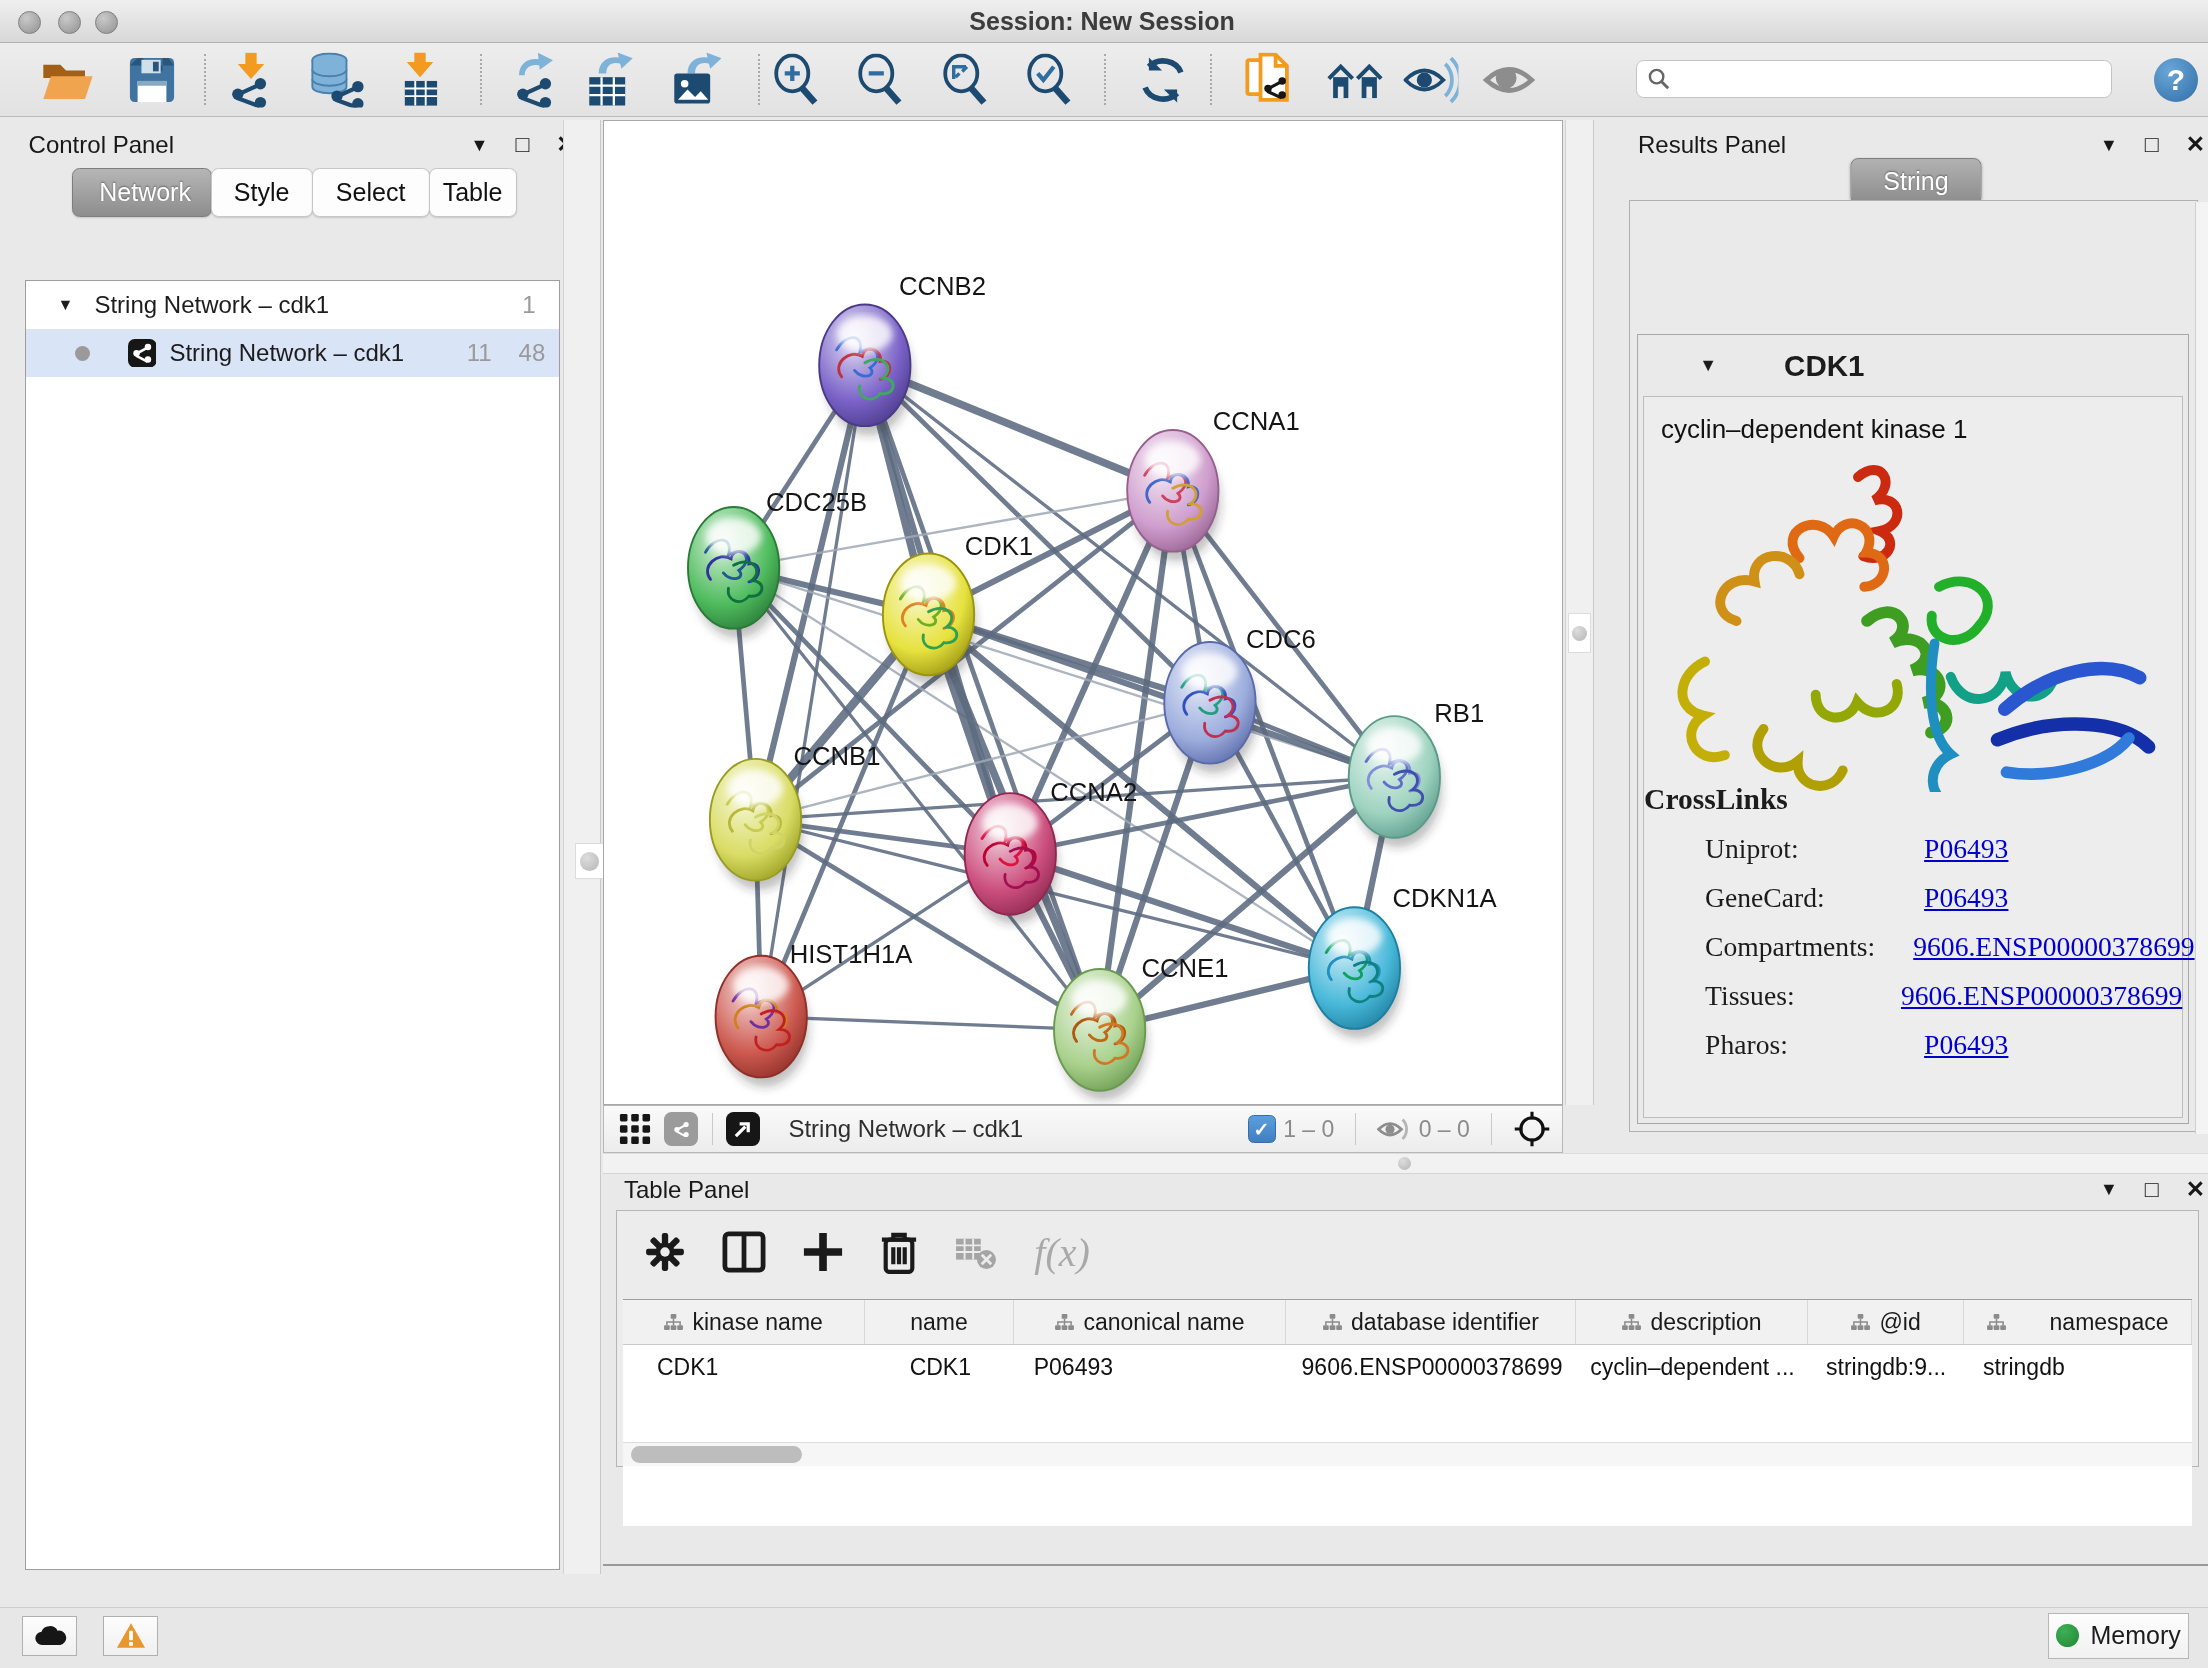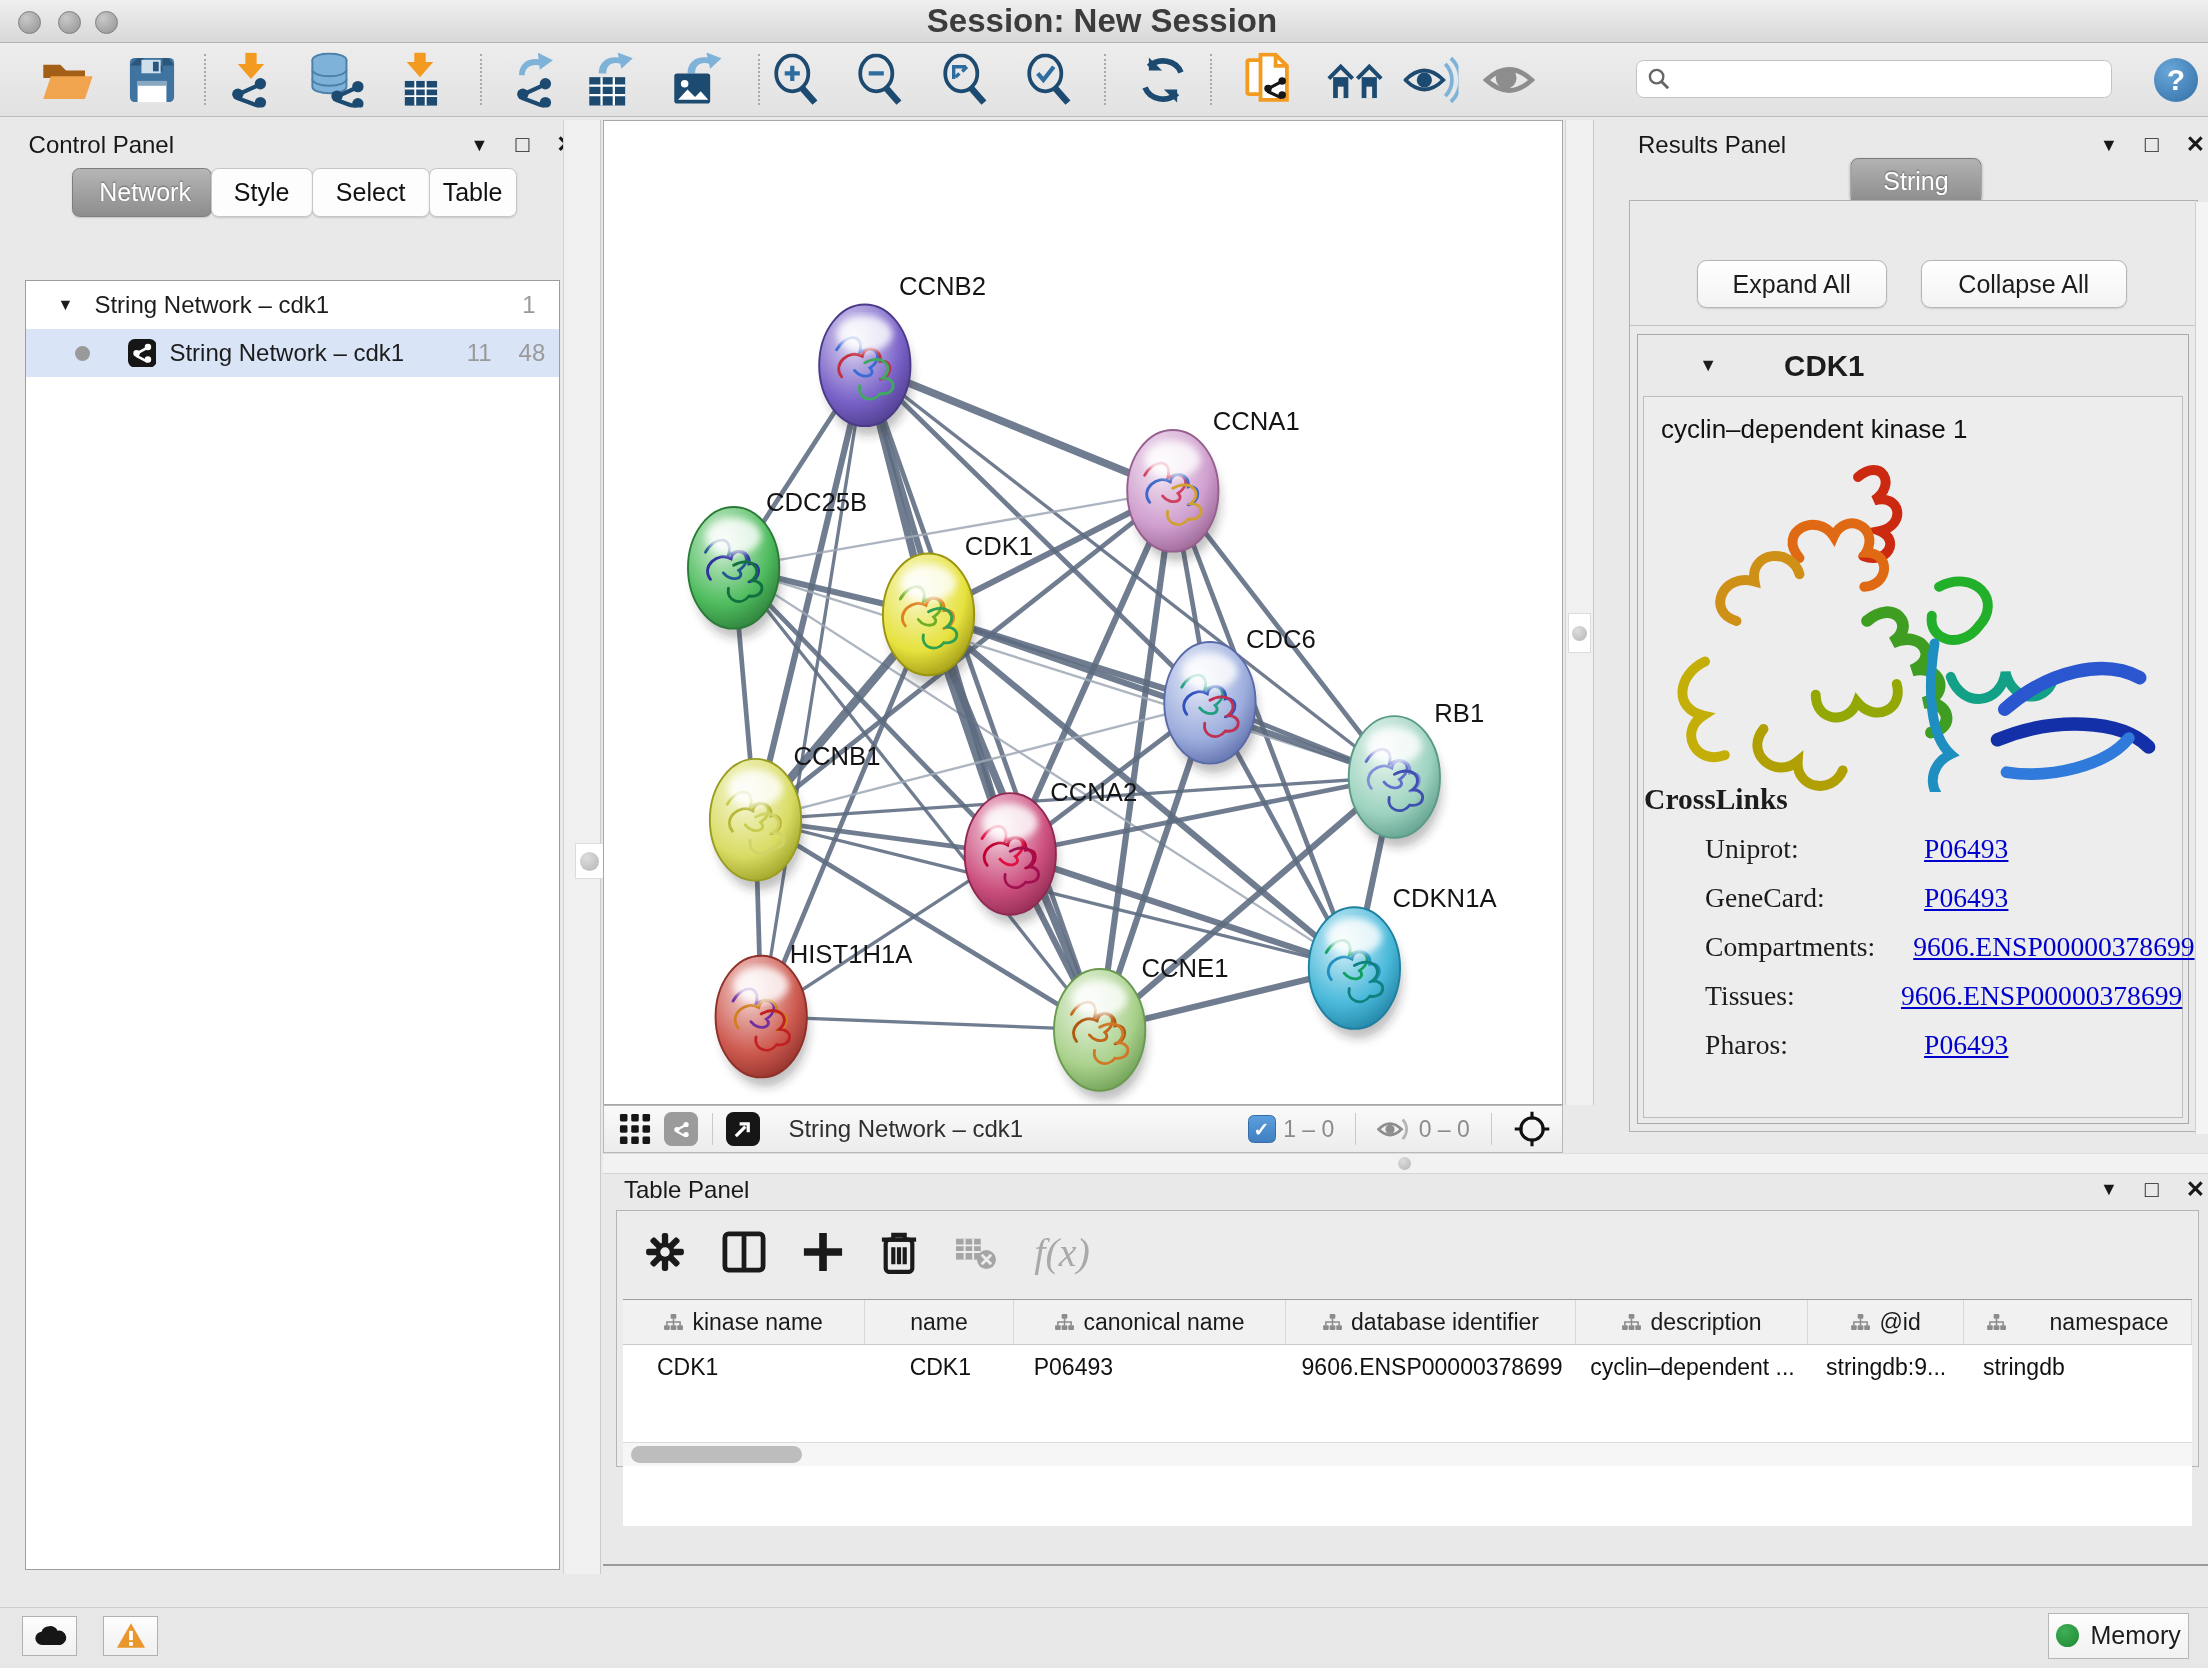--- a/index.html
+++ b/index.html
@@ -6,21 +6,21 @@
   body{width:2208px;height:1668px;position:relative;background:#e9e9e9;
        font-family:"Liberation Sans",sans-serif;overflow:hidden;color:#1c1c1c;}
   .abs{position:absolute;}
 
   
   .titlebar{left:0;top:0;width:2208px;height:42px;
     background:linear-gradient(#efefef,#d8d8d8);border-bottom:1px solid #b2b2b2;}
   .tl{position:absolute;top:10.5px;width:21px;height:21px;border-radius:50%;
       background:radial-gradient(circle at 35% 30%,#c9c9c9,#929292);border:1px solid #7f7f7f;}
   .wintitle{position:absolute;left:0;right:4px;top:0;height:52px;line-height:42px;
-      text-align:center;font-size:33px;color:#3c3c3c;font-weight:bold;}
+      text-align:center;font-size:25px;color:#3c3c3c;font-weight:bold;}
 
   
   .toolbar{left:0;top:43px;width:2208px;height:73px;background:linear-gradient(#ededed,#e2e2e2);
       border-bottom:1px solid #bcbcbc;}
   .tbi{position:absolute;top:50%;transform:translate(-50%,-50%);}
   .tbsep{position:absolute;top:11.4px;height:51px;border-left:2.9px dotted #a9a9a9;}
   .search{position:absolute;left:1636px;top:17px;width:476px;height:38px;background:#fff;
       border:1.9px solid #c3c3c3;border-radius:7.6px;display:flex;align-items:center;padding-left:9.5px;box-sizing:border-box;}
   .search input{border:none;outline:none;font-size:23px;flex:1;background:transparent;font-family:inherit;}
   .helpbtn{position:absolute;left:2176px;top:50%;transform:translate(-50%,-50%);width:44px;height:44px;
@@ -668,28 +668,20 @@
   <div class="ptitle abs" style="left:15px;top:11.4px">Results Panel</div>
   <div class="chrome" style="left:477px;top:13.3px">
     <span style="font-size:18px">▼</span>
     <span>□</span>
     <span style="font-weight:bold">✕</span>
   </div>
   <div class="stringtab">
       <span>String</span>
     </div>
   <div class="resbox">
-    <div class="btnrow">
-      <div class="pushbtn" style="left:67px;top:59px;width:188px">
-          <span>Expand All</span>
-        </div>
-      <div class="pushbtn" style="left:291px;top:59px;width:204px">
-          <span>Collapse All</span>
-        </div>
-    </div>
     <div class="section">
       <div class="sechead">
         <span style="margin-left:61px;font-size:18px">▼</span>
         <span class="gene" style="margin-left:67px">CDK1</span>
       </div>
       <div class="secbody">
         <div class="desc">cyclin–dependent kinase 1</div>
         <svg width="533" height="342" viewBox="0 0 560 380" style="position:absolute;left:5.7px;top:53px">
           <g fill="none" stroke-linecap="round" stroke-width="11">
             <path stroke="#cc2a10" d="M215,30 c26,-22 44,8 18,26 c30,-8 36,28 6,34 c24,10 8,38 -18,28"></path>

